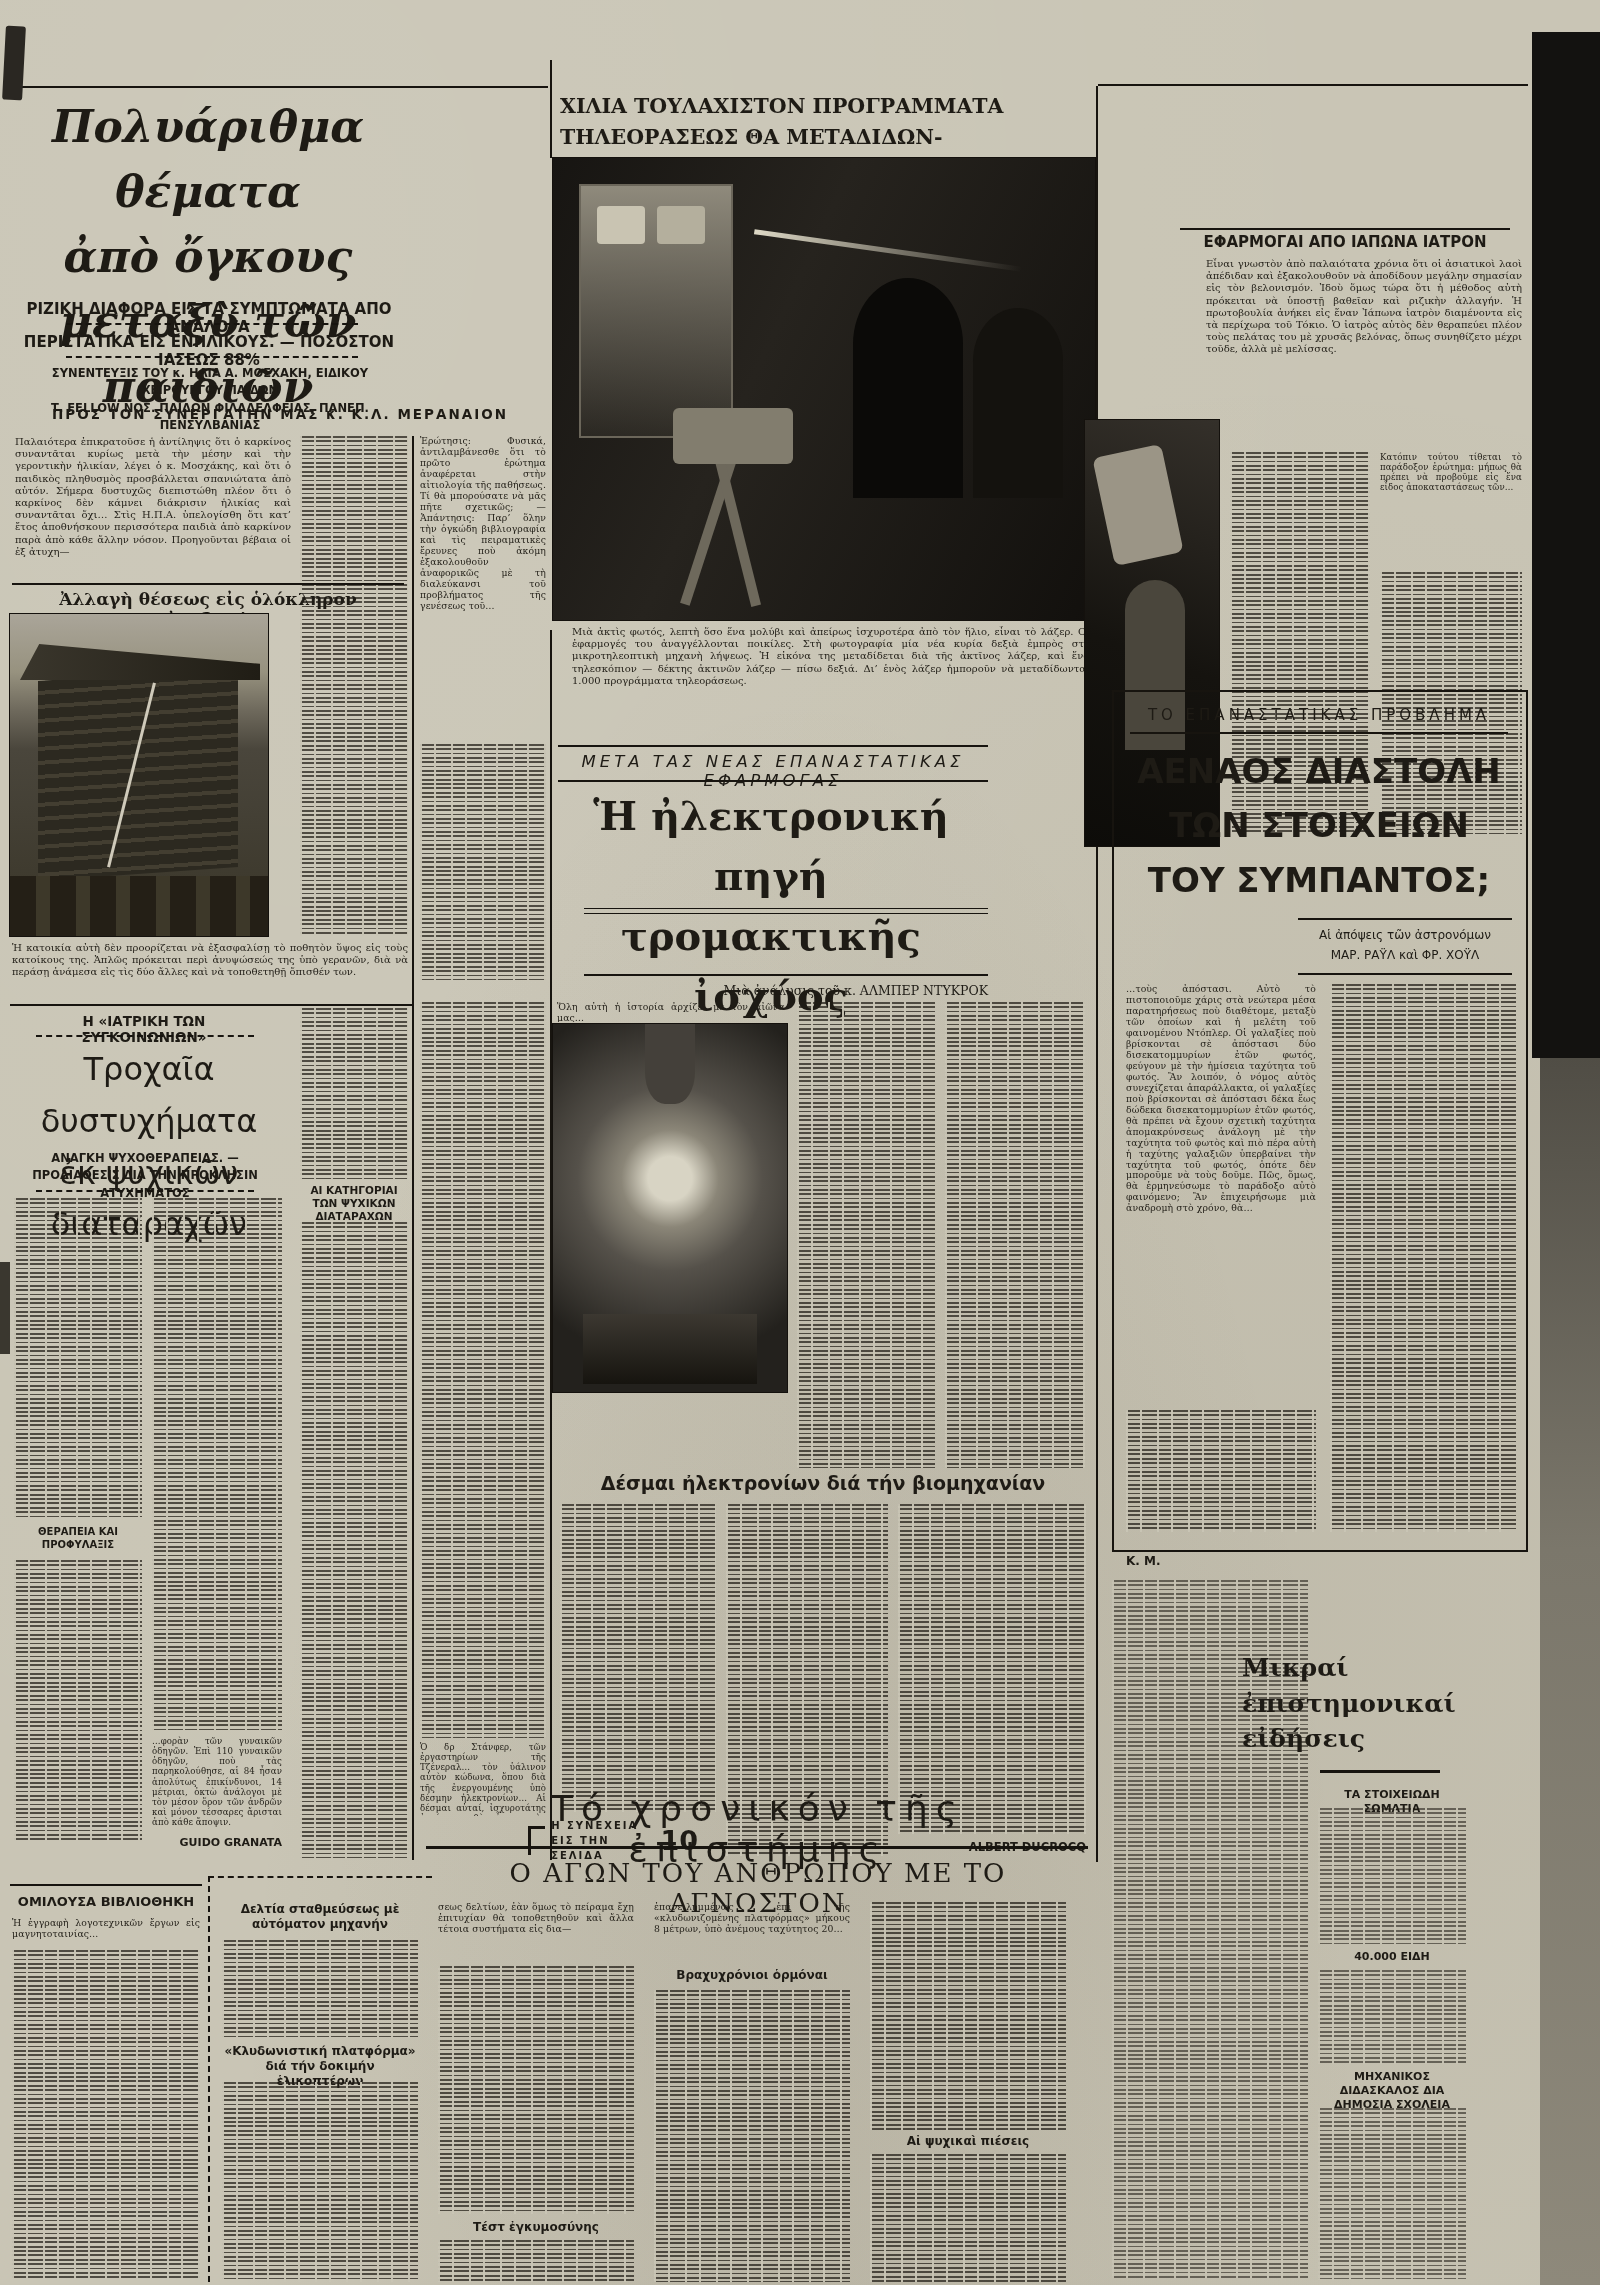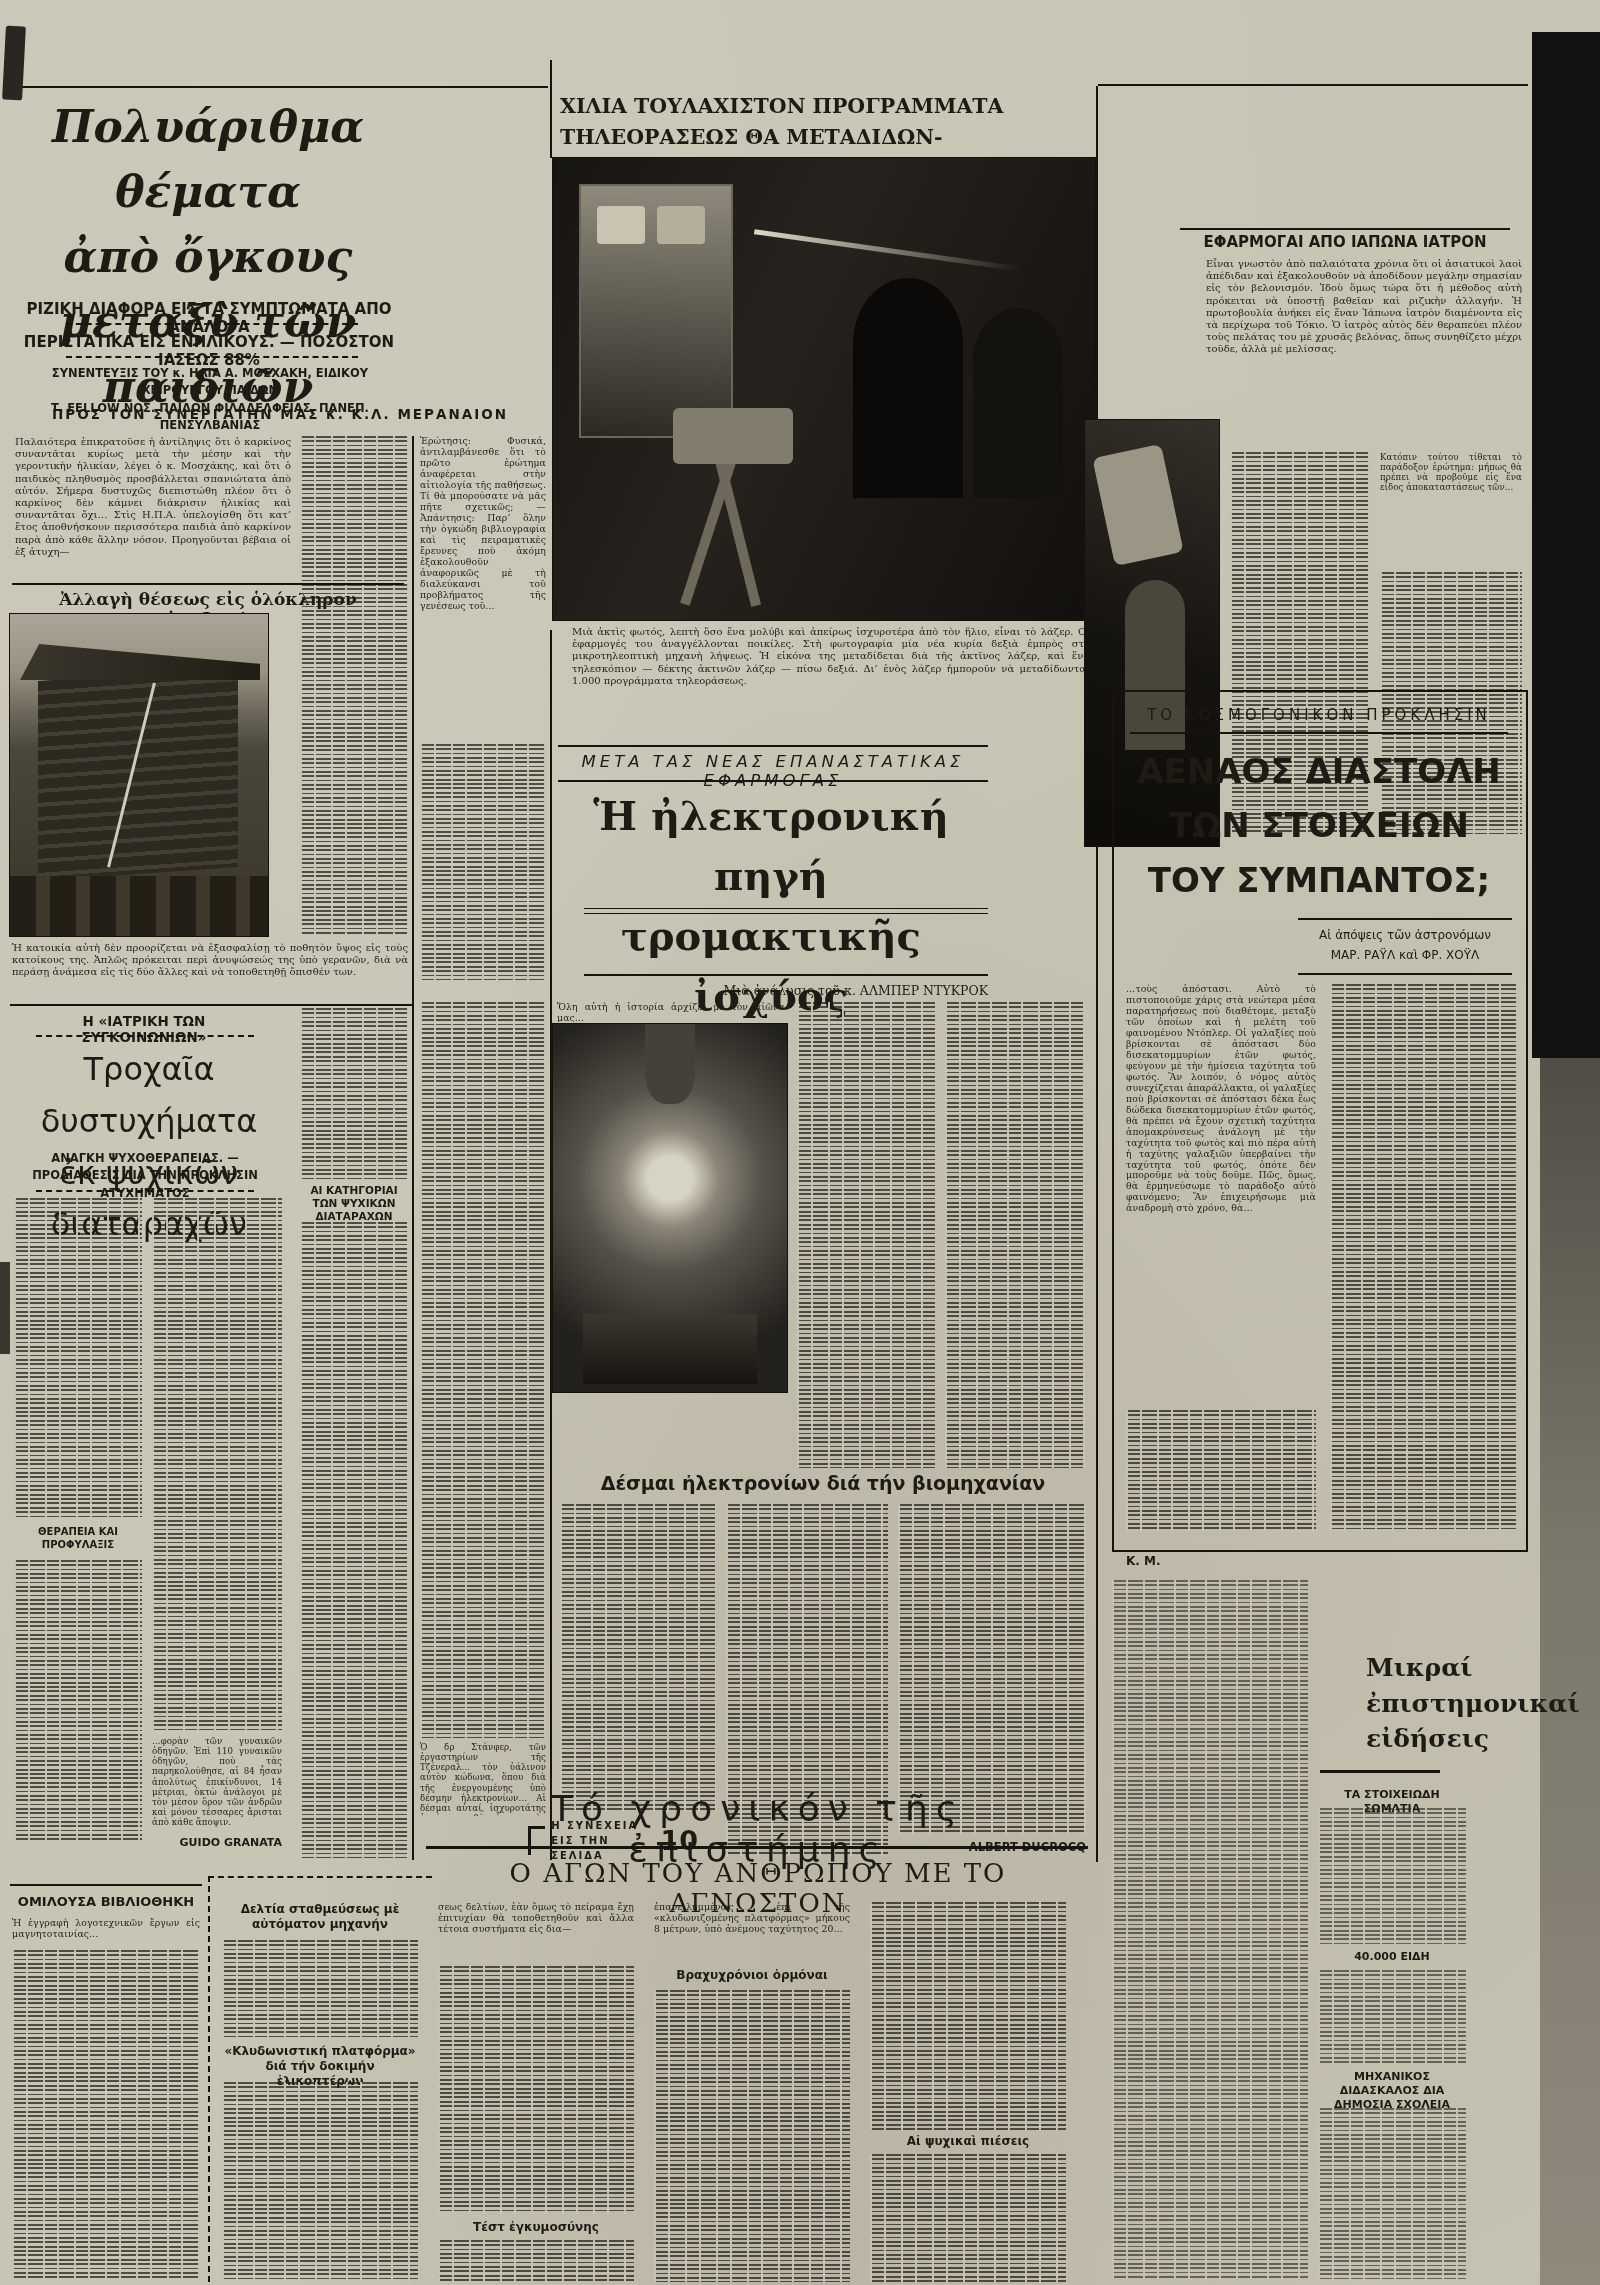--- a/index.html
+++ b/index.html
@@ -136,36 +136,36 @@
   <div class="abs gk" style="left:1230px;top:452px;width:140px;height:382px;"></div>
   <div class="abs bt jst" style="left:1380px;top:452px;width:142px;height:116px;overflow:hidden;font-size:8.6px;">Κατόπιν τούτου τίθεται τὸ παράδοξον ἐρώτημα: μήπως θὰ πρέπει νὰ προβοῦμε εἰς ἕνα εἶδος ἀποκαταστάσεως τῶν…</div>
   <div class="abs gk" style="left:1380px;top:572px;width:142px;height:262px;"></div>
 
   <div class="abs photo" style="left:1085px;top:420px;width:134px;height:426px;background:linear-gradient(200deg,#34302a 0%,#15130f 55%,#0d0c09 100%);">
     <div class="abs" style="left:18px;top:30px;width:70px;height:110px;background:#9b9586;border-radius:8px;transform:rotate(-12deg);"></div>
     <div class="abs" style="left:40px;top:160px;width:60px;height:170px;background:#4a463c;border-radius:30px 30px 0 0;"></div>
   </div>
 
   <div class="abs" style="left:1112px;top:690px;width:412px;height:858px;border:2px solid #17140f;"></div>
-  <div class="abs ctr sans" style="left:1130px;top:706px;width:378px;height:20px;font-size:15px;letter-spacing:4px;">ΤΟ ΚΟΣΜΟΓΟΝΙΚΟΝ ΠΡΟΚΛΗΣΙΝ</div>
+  <div class="abs ctr sans" style="left:1130px;top:706px;width:378px;height:20px;font-size:15px;letter-spacing:4px;">ΤΟ ΕΠΑΝΑΣΤΑΤΙΚΑΣ ΠΡΟΒΛΗΜΑ</div>
   <div class="abs rule" style="left:1130px;top:732px;width:378px;height:1.5px;"></div>
   <div class="abs ctr pl sans" style="left:1118px;top:744px;width:402px;height:166px;font-weight:800;font-size:34px;line-height:1.6;">ΑΕΝΑΟΣ ΔΙΑΣΤΟΛΗ
 ΤΩΝ ΣΤΟΙΧΕΙΩΝ
 ΤΟΥ ΣΥΜΠΑΝΤΟΣ;</div>
   <div class="abs rule" style="left:1298px;top:918px;width:214px;height:1.5px;"></div>
   <div class="abs ctr pl sans" style="left:1298px;top:925px;width:214px;height:44px;font-size:12px;line-height:1.7;">Αἱ ἀπόψεις τῶν ἀστρονόμων
 ΜΑΡ. ΡΑΫΛ καὶ ΦΡ. ΧΟΫΛ</div>
   <div class="abs rule" style="left:1298px;top:973px;width:214px;height:1.5px;"></div>
   <div class="abs bt jst" style="left:1126px;top:984px;width:190px;height:420px;overflow:hidden;">…τοὺς ἀπόστασι. Αὐτὸ τὸ πιστοποιοῦμε χάρις στὰ νεώτερα μέσα παρατηρήσεως ποὺ διαθέτομε, μεταξὺ τῶν ὁποίων καὶ ἡ μελέτη τοῦ φαινομένου Ντόπλερ. Οἱ γαλαξίες ποὺ βρίσκονται σὲ ἀπόστασι δύο δισεκατομμυρίων ἐτῶν φωτός, φεύγουν μὲ τὴν ἡμίσεια ταχύτητα τοῦ φωτός. Ἂν λοιπόν, ὁ νόμος αὐτὸς συνεχίζεται ἀπαράλλακτα, οἱ γαλαξίες ποὺ βρίσκονται σὲ ἀπόστασι δέκα ἕως δώδεκα δισεκατομμυρίων ἐτῶν φωτός, θὰ πρέπει νὰ ἔχουν σχετικὴ ταχύτητα ἀπομακρύνσεως ἀνάλογη μὲ τὴν ταχύτητα τοῦ φωτὸς καὶ πιὸ πέρα αὐτὴ ἡ ταχύτης γαλαξιῶν ὑπερβαίνει τὴν ταχύτητα τοῦ φωτός, ὁπότε δὲν μποροῦμε νὰ τοὺς δοῦμε. Πῶς, ὅμως, θὰ ἑρμηνεύσωμε τὸ παράδοξο αὐτὸ φαινόμενο; Ἂν ἐπιχειρήσωμε μιὰ ἀναδρομὴ στὸ χρόνο, θὰ…</div>
   <div class="abs gk" style="left:1126px;top:1410px;width:190px;height:122px;"></div>
   <div class="abs gk" style="left:1330px;top:984px;width:186px;height:548px;"></div>
   <div class="abs sans" style="left:1126px;top:1554px;width:70px;height:16px;font-weight:bold;font-size:12px;">Κ. Μ.</div>
   <div class="abs gk lt" style="left:1112px;top:1580px;width:196px;height:698px;"></div>
 
-  <div class="abs pl" style="left:1366px;top:1650px;width:160px;height:112px;font-weight:bold;font-size:25px;line-height:1.42;">Μικραί
+  <div class="abs pl" style="left:1242px;top:1650px;width:160px;height:112px;font-weight:bold;font-size:25px;line-height:1.42;">Μικραί
 ἐπιστημονικαί
 εἰδήσεις</div>
   <div class="abs rule" style="left:1320px;top:1770px;width:120px;height:3px;"></div>
   <div class="abs hdr-sm" style="left:1318px;top:1788px;width:148px;height:16px;">ΤΑ ΣΤΟΙΧΕΙΩΔΗ ΣΩΜΑΤΙΑ</div>
   <div class="abs gk lt" style="left:1318px;top:1808px;width:148px;height:136px;"></div>
   <div class="abs hdr-sm" style="left:1318px;top:1950px;width:148px;height:16px;">40.000 ΕΙΔΗ</div>
   <div class="abs gk lt" style="left:1318px;top:1970px;width:148px;height:94px;"></div>
   <div class="abs hdr-sm" style="left:1318px;top:2070px;width:148px;height:30px;">ΜΗΧΑΝΙΚΟΣ ΔΙΔΑΣΚΑΛΟΣ ΔΙΑ ΔΗΜΟΣΙΑ ΣΧΟΛΕΙΑ</div>
   <div class="abs gk lt" style="left:1318px;top:2108px;width:148px;height:172px;"></div>
 

